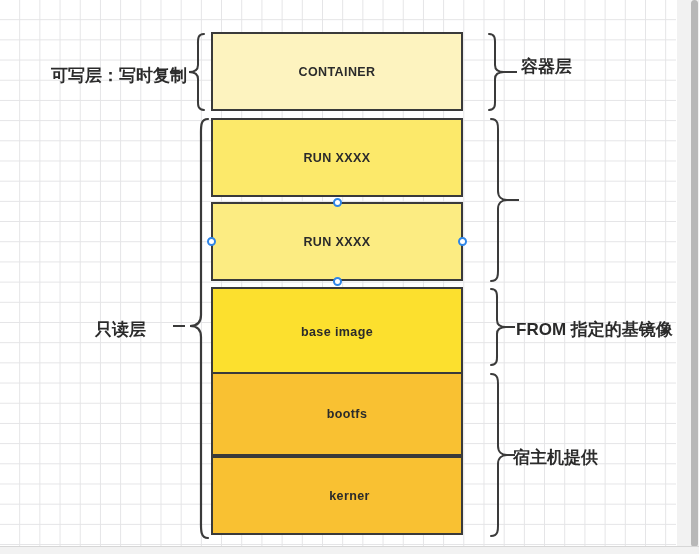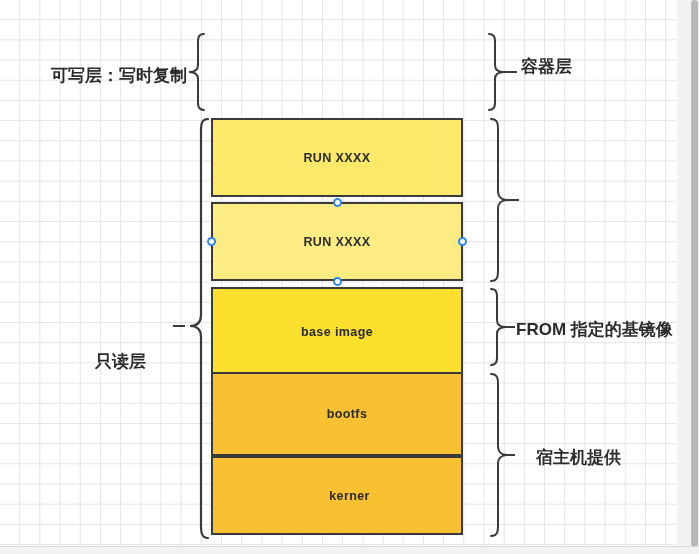--- a/index.html
+++ b/index.html
@@ -151,20 +151,23 @@
     </svg>
   </div>
 
   <div style="position:absolute;left:170px;top:71px;width:12px;height:2px;background:#3a3a3a;"></div>
   <div style="position:absolute;left:173px;top:325px;width:12px;height:2px;background:#3a3a3a;"></div>
   <div style="position:absolute;left:503px;top:71px;width:14px;height:2px;background:#3a3a3a;"></div>
   <div style="position:absolute;left:505px;top:199px;width:14px;height:2px;background:#3a3a3a;"></div>
   <div style="position:absolute;left:503px;top:326px;width:12px;height:2px;background:#3a3a3a;"></div>
   <div style="position:absolute;left:505px;top:454px;width:10px;height:2px;background:#3a3a3a;"></div>
 
+  <div class="layer-box" style="top:32px; height:79px; background:#fdf3bf;">
+    <span>CONTAINER</span>
+  </div>
 
   <div class="layer-box" style="top:118px; height:79px; background:#fce96a;">
     <span>RUN XXXX</span>
   </div>
 
   <div class="layer-box" style="top:202px; height:79px; background:#fcec82;">
     <span>RUN XXXX</span>
   </div>
 
   <div class="layer-box" style="top:287px; height:90px; background:#fce02e;">
@@ -179,27 +182,27 @@
     <span>kerner</span>
   </div>
 
   <div class="handle" style="left:332.5px; top:197.5px;"></div>
   <div class="handle" style="left:332.5px; top:276.5px;"></div>
   <div class="handle" style="left:207px; top:237px;"></div>
   <div class="handle" style="left:458px; top:237px;"></div>
 
   <div class="side-label" style="left:51px; top:64px;">可写层：写时复制</div>
 
-  <div class="side-label" style="left:95px; top:318px;margin-top:32px;">只读层</div>
+  <div class="side-label" style="left:95px; top:318px;">只读层</div>
 
   <div class="side-label" style="left:521px; top:55px;">容器层</div>
 
 
   <div class="side-label" style="left:516px; top:318px;text-align:right;">FROM 指定的基镜像</div>
 
-  <div class="side-label" style="left:536px; top:446px;">宿主机提供</div>
+  <div class="side-label" style="left:513px; top:446px;">宿主机提供</div>
 
   <div id="scroll-gutter">
     <div id="scroll-thumb"></div>
   </div>
   <div id="bottom-gutter"></div>
 
 </div>
 
 </body></html>

